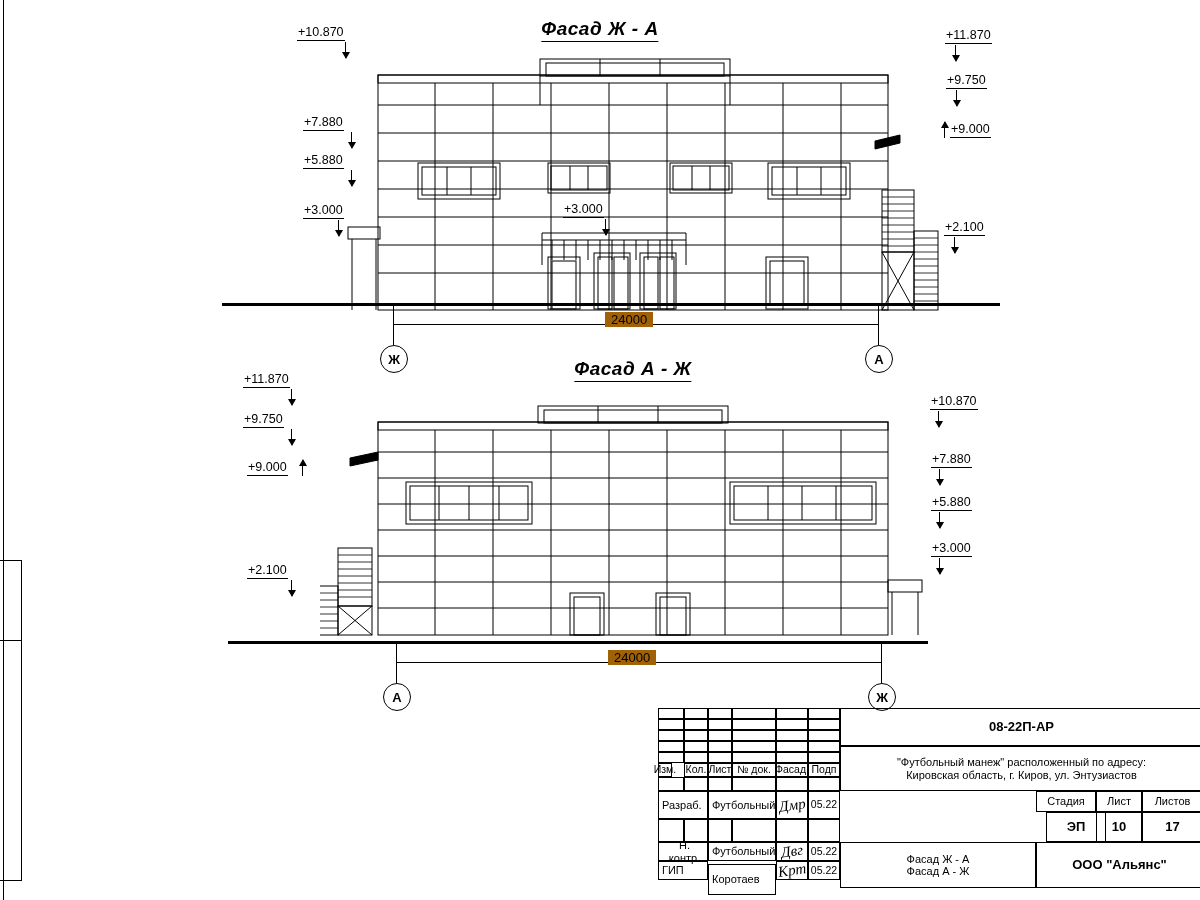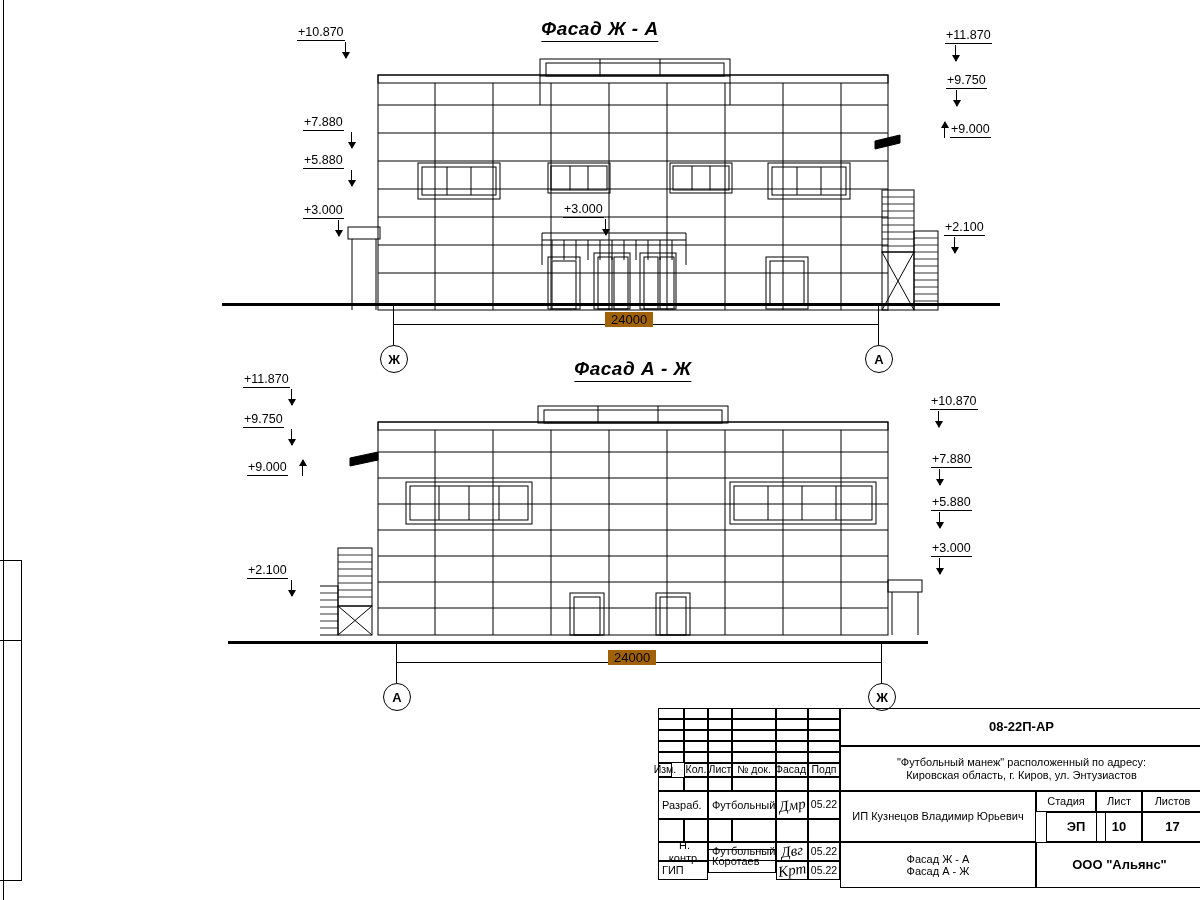--- a/index.html
+++ b/index.html
@@ -438,21 +438,21 @@
     <div class="cell" style="left:150px;top:83px;width:32px;height:28px;">05.22</div>
 
     <div class="cell l f11" style="left:0;top:134px;width:50px;height:19px;">Н. контр.</div>
     <div class="cell l f11" style="left:50px;top:134px;width:68px;height:19px;">Футбольный</div>
     <div class="cell" style="left:118px;top:134px;width:32px;height:19px;">
         <span class="sig">Двг</span>
       </div>
     <div class="cell" style="left:150px;top:134px;width:32px;height:19px;">05.22</div>
 
     <div class="cell l f11" style="left:0;top:153px;width:50px;height:19px;">ГИП</div>
-    <div class="cell l f11" style="left:50px;top:141px;width:68px;height:24px;">Коротаев</div>
+    <div class="cell l f11" style="left:50px;top:156px;width:68px;height:31px;">Коротаев</div>
     <div class="cell" style="left:118px;top:153px;width:32px;height:19px;">
         <span class="sig">Крт</span>
       </div>
     <div class="cell" style="left:150px;top:153px;width:32px;height:19px;">05.22</div>
 
     <div class="cell" style="left:0;top:111px;width:26px;height:23px;"></div>
     <div class="cell" style="left:26px;top:111px;width:24px;height:23px;"></div>
     <div class="cell" style="left:50px;top:111px;width:24px;height:23px;"></div>
     <div class="cell" style="left:74px;top:111px;width:44px;height:23px;"></div>
     <div class="cell" style="left:118px;top:111px;width:32px;height:23px;"></div>
@@ -465,21 +465,20 @@
     <div class="cell" style="left:118px;top:69px;width:32px;height:14px;"></div>
     <div class="cell" style="left:150px;top:69px;width:32px;height:14px;"></div>
 
     <div class="cell b f13" style="left:182px;top:0;width:363px;height:38px;">08-22П-АР</div>
 
     <div class="cell" style="left:182px;top:38px;width:363px;height:45px;flex-direction:column;">
       <span class="f11">"Футбольный манеж" расположенный по адресу:</span>
       <span class="f11">Кировская область, г. Киров, ул. Энтузиастов</span>
     </div>
 
-    <div class="cell f11" style="left:182px;top:83px;width:196px;height:51px;">ИП Кузнецов Владимир Юрьевич</div>
 
     <div class="cell f11" style="left:378px;top:83px;width:60px;height:21px;">Стадия</div>
     <div class="cell f11" style="left:438px;top:83px;width:46px;height:21px;">Лист</div>
     <div class="cell f11" style="left:484px;top:83px;width:61px;height:21px;">Листов</div>
 
     <div class="cell b f13" style="left:388px;top:104px;width:60px;height:30px;">ЭП</div>
     <div class="cell b f13" style="left:438px;top:104px;width:46px;height:30px;">10</div>
     <div class="cell b f13" style="left:484px;top:104px;width:61px;height:30px;">17</div>
 
     <div class="cell" style="left:182px;top:134px;width:196px;height:46px;flex-direction:column;">

